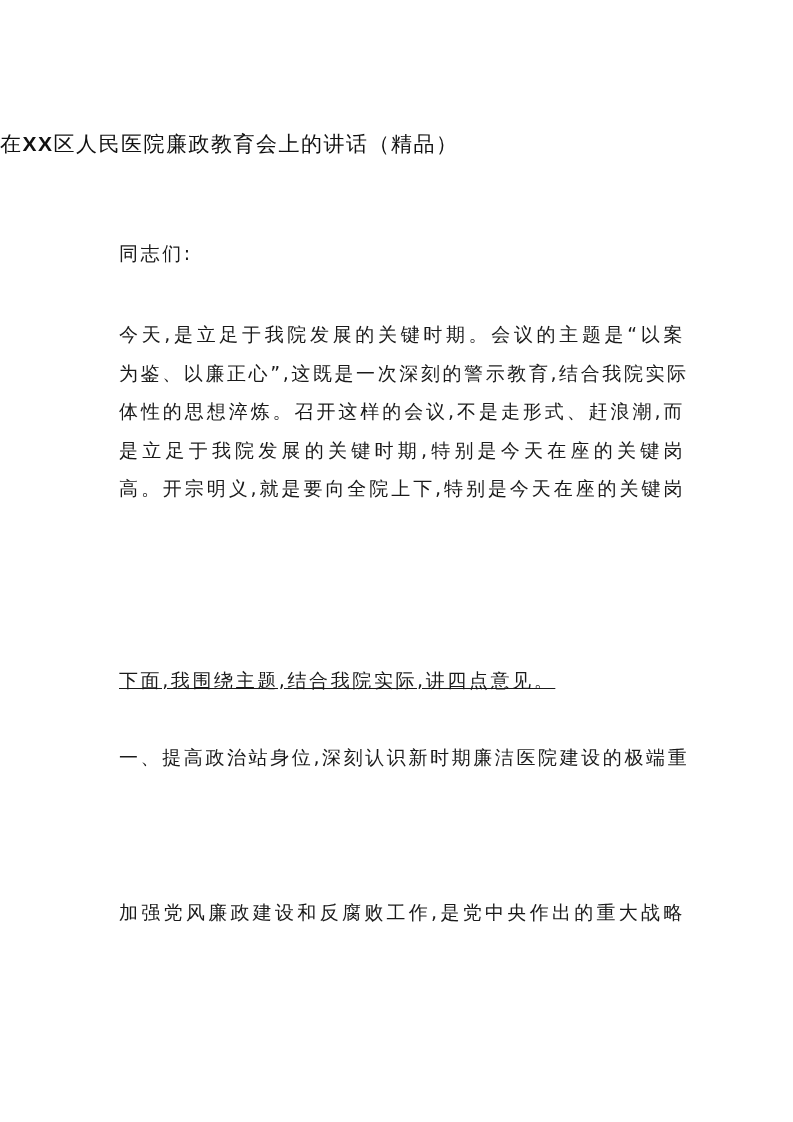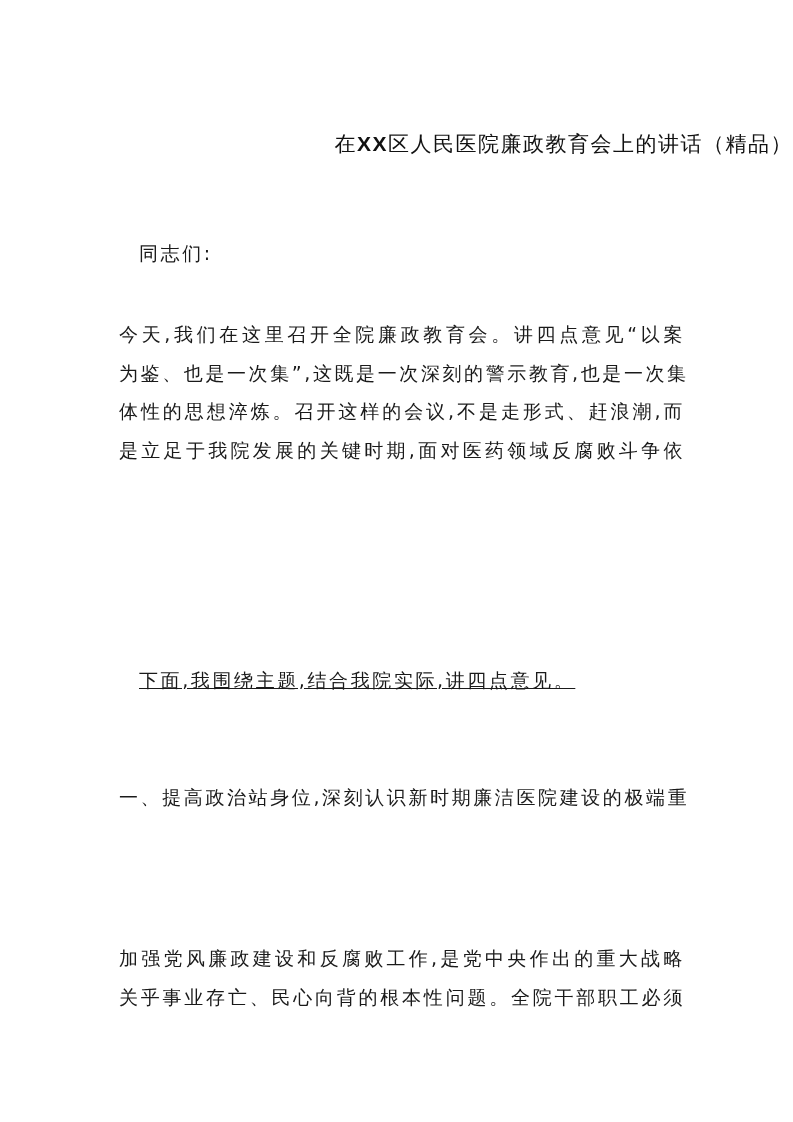--- a/index.html
+++ b/index.html
@@ -1,52 +1,52 @@
 <!DOCTYPE html>
 <html><head>
 <meta charset="utf-8">
 <style>
   html, body { margin:0; padding:0; background:#ffffff; }
   body { width:793px; height:1122px; position:relative; overflow:hidden;
          font-family:"DejaVu Sans", "Liberation Sans", sans-serif; color:#111; }
   .page { position:absolute; left:0; top:0; width:793px; height:1122px; }
-  .title { position:absolute; left:0; width:793px; top:130px; text-align:right;
+  .title { position:absolute; left:0; width:793px; top:130px; text-align:left;
            font-size:21px; line-height:28px; letter-spacing:1.5px; color:#111; }
   .title b { font-family:"Liberation Sans", sans-serif; font-weight:bold; }
   .para { position:absolute; left:119px; width:566px; font-size:19px;
           line-height:38.5px; letter-spacing:2.6px; text-align:justify; color:#1a1a1a; }
   .line { display:block; white-space:nowrap; text-align-last:justify; }
-  .line.last { text-align-last:left;margin-left:20px; }
+  .line.last { text-align-last:left; }
 </style>
 </head>
 <body>
 
 <div class="page">
 
   <div class="title">
     <span>在</span><b>XX</b><span>区人民医院廉政教育会上的讲话（精品）</span>
   </div>
 
   <div class="para" style="top:234px;">
     <span class="line last">同志们:</span>
   </div>
 
   <div class="para" style="top:315px;">
-    <span class="line">今天,我们在这里召开全院廉政教育会。讲四点意见“以案</span>
-    <span class="line">为鉴、也是一次集”,这既是一次深刻的警示教育,也是一次集</span>
+    <span class="line">今天,是立足于我院发展的关键时期。会议的主题是“以案</span>
+    <span class="line">为鉴、以廉正心”,这既是一次深刻的警示教育,结合我院实际</span>
     <span class="line">体性的思想淬炼。召开这样的会议,不是走形式、赶浪潮,而</span>
-    <span class="line">是立足于我院发展的关键时期,面对医药领域反腐败斗争依</span>
+    <span class="line">是立足于我院发展的关键时期,特别是今天在座的关键岗</span>
+    <span class="line">高。开宗明义,就是要向全院上下,特别是今天在座的关键岗</span>
   </div>
 
   <div class="para" style="top:661px;text-decoration:underline;">
     <span class="line last">下面,我围绕主题,结合我院实际,讲四点意见。</span>
   </div>
 
-  <div class="para" style="top:778px;">
+  <div class="para" style="top:738px;">
     <span class="line">一、提高政治站身位,深刻认识新时期廉洁医院建设的极端重</span>
   </div>
 
-  <div class="para" style="top:939px;">
+  <div class="para" style="top:893px;">
     <span class="line">加强党风廉政建设和反腐败工作,是党中央作出的重大战略</span>
-    <span class="line">关乎事业存亡、民心向背的根本性问题。全院干部职工必须</span>
   </div>
 
 </div>
 
 </body></html>

